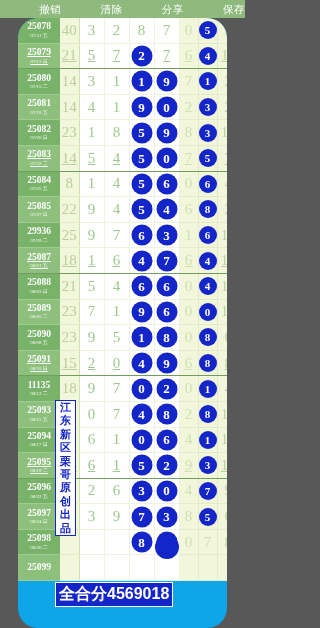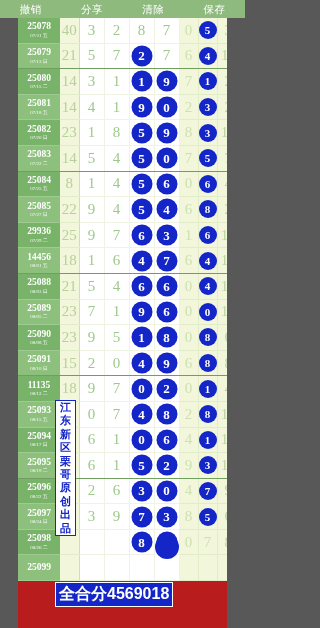--- a/index.html
+++ b/index.html
@@ -11,29 +11,29 @@
   }
   #app{position:absolute;inset:0;}
 
   
   .toolbar{
     position:absolute;left:0;top:0;width:245px;height:18px;
     background:#8fba7e;
     display:flex;align-items:center;
   }
   .tb-btn{
-    flex:1 1 0;text-align:center;color:#ffffff;
+    flex:1 1 0;text-align:right;color:#ffffff;
     font-size:10.5px;line-height:18px;letter-spacing:.5px;
     white-space:nowrap;cursor:pointer;
   }
 
   
   .grid-wrap{
     position:absolute;left:18px;top:18px;width:209px;height:610px;
-    background:#b91c1c;overflow:hidden;
+    background:#0ea5e9;overflow:hidden;border-radius:20px;
   }
   table.grid{
     border-collapse:collapse;width:209px;table-layout:fixed;
     position:relative;z-index:2;
   }
   table.grid td{
     padding:0;height:24.6px;
     font-size:15px;text-align:center;vertical-align:middle;
     font-family:"Liberation Serif","DejaVu Serif",serif;
   }
@@ -69,21 +69,21 @@
   .rcell{
     background:#f2f6da;color:#cfe0b4;font-size:13px;
     border-right:1px solid #e3ecc9;border-bottom:1px solid #e3ecc9;
     position:relative;
   }
   .rsum{
     background:#f2f6da;color:#bcd2a2;font-size:10px;
     font-family:"Liberation Sans",sans-serif;
     border-bottom:1px solid #e3ecc9;
   }
-  tr.sep td{border-bottom:1px solid #6f9e5e;}
+  tr.sep td{border-bottom:1px solid #6f9e5e;text-decoration:underline;}
 
   
   .tok{
     position:absolute;left:50%;top:50%;
     transform:translate(-50%,-50%);
     width:19px;height:19px;border-radius:50%;
     background:#1426c8;color:#ffffff;
     font-size:13px;font-weight:bold;
     font-family:"Liberation Serif",serif;
     display:flex;align-items:center;justify-content:center;
@@ -115,22 +115,22 @@
     padding:1px 3px;white-space:nowrap;z-index:7;
   }
 </style>
 </head>
 <body>
 
 <div id="app">
 
   <div class="toolbar">
     <div class="tb-btn">撤销</div>
+    <div class="tb-btn">清除</div>
     <div class="tb-btn">分享</div>
-    <div class="tb-btn">清除</div>
     <div class="tb-btn">保存</div>
   </div>
 
   <div class="grid-wrap">
     <svg class="lines" id="line-layer" viewBox="0 0 209 610" preserveAspectRatio="none">
         <line x1="123.5" y1="61.5" x2="148.5" y2="61.5" stroke="#1426c8" stroke-width="2.2"></line>
         <line x1="148.5" y1="61.5" x2="123.5" y2="86.10000000000001" stroke="#1426c8" stroke-width="2.2"></line>
         <line x1="123.5" y1="86.10000000000001" x2="148.5" y2="86.10000000000001" stroke="#1426c8" stroke-width="2.2"></line>
         <line x1="148.5" y1="86.10000000000001" x2="123.5" y2="110.7" stroke="#1426c8" stroke-width="2.2"></line>
         <line x1="123.5" y1="110.7" x2="148.5" y2="110.7" stroke="#1426c8" stroke-width="2.2"></line>
@@ -371,21 +371,21 @@
               <div class="tok">3</div>
             </td>
             <td class="rcell">1</td>
             <td class="rcell">
               <div class="tok small">6</div>
             </td>
             <td class="rsum">13</td>
           </tr>
           <tr class="sep">
             <td class="issue alt">
-              <span class="iss-no">14456</span>
+              <span class="iss-no">25087</span>
               <span class="iss-dt">08/01 五</span>
             </td>
             <td class="lsum">18</td>
             <td class="dcell">1</td>
             <td class="dcell">6</td>
             <td class="dcell">
               <div class="tok">4</div>
             </td>
             <td class="dcell">
               <div class="tok">7</div>

